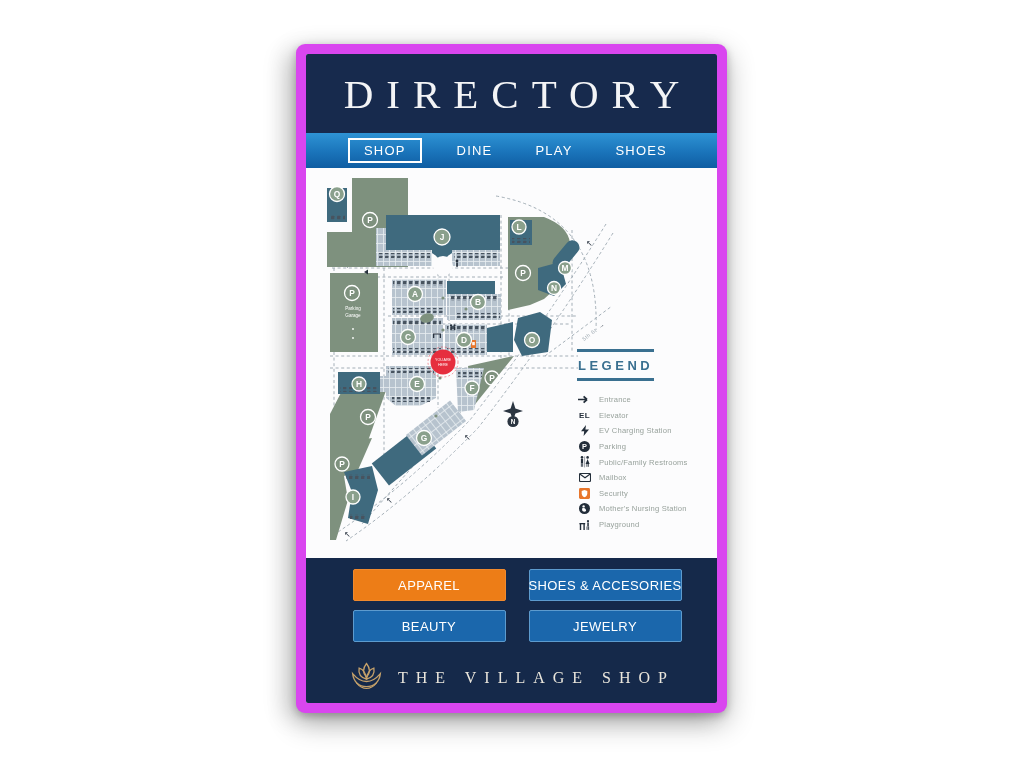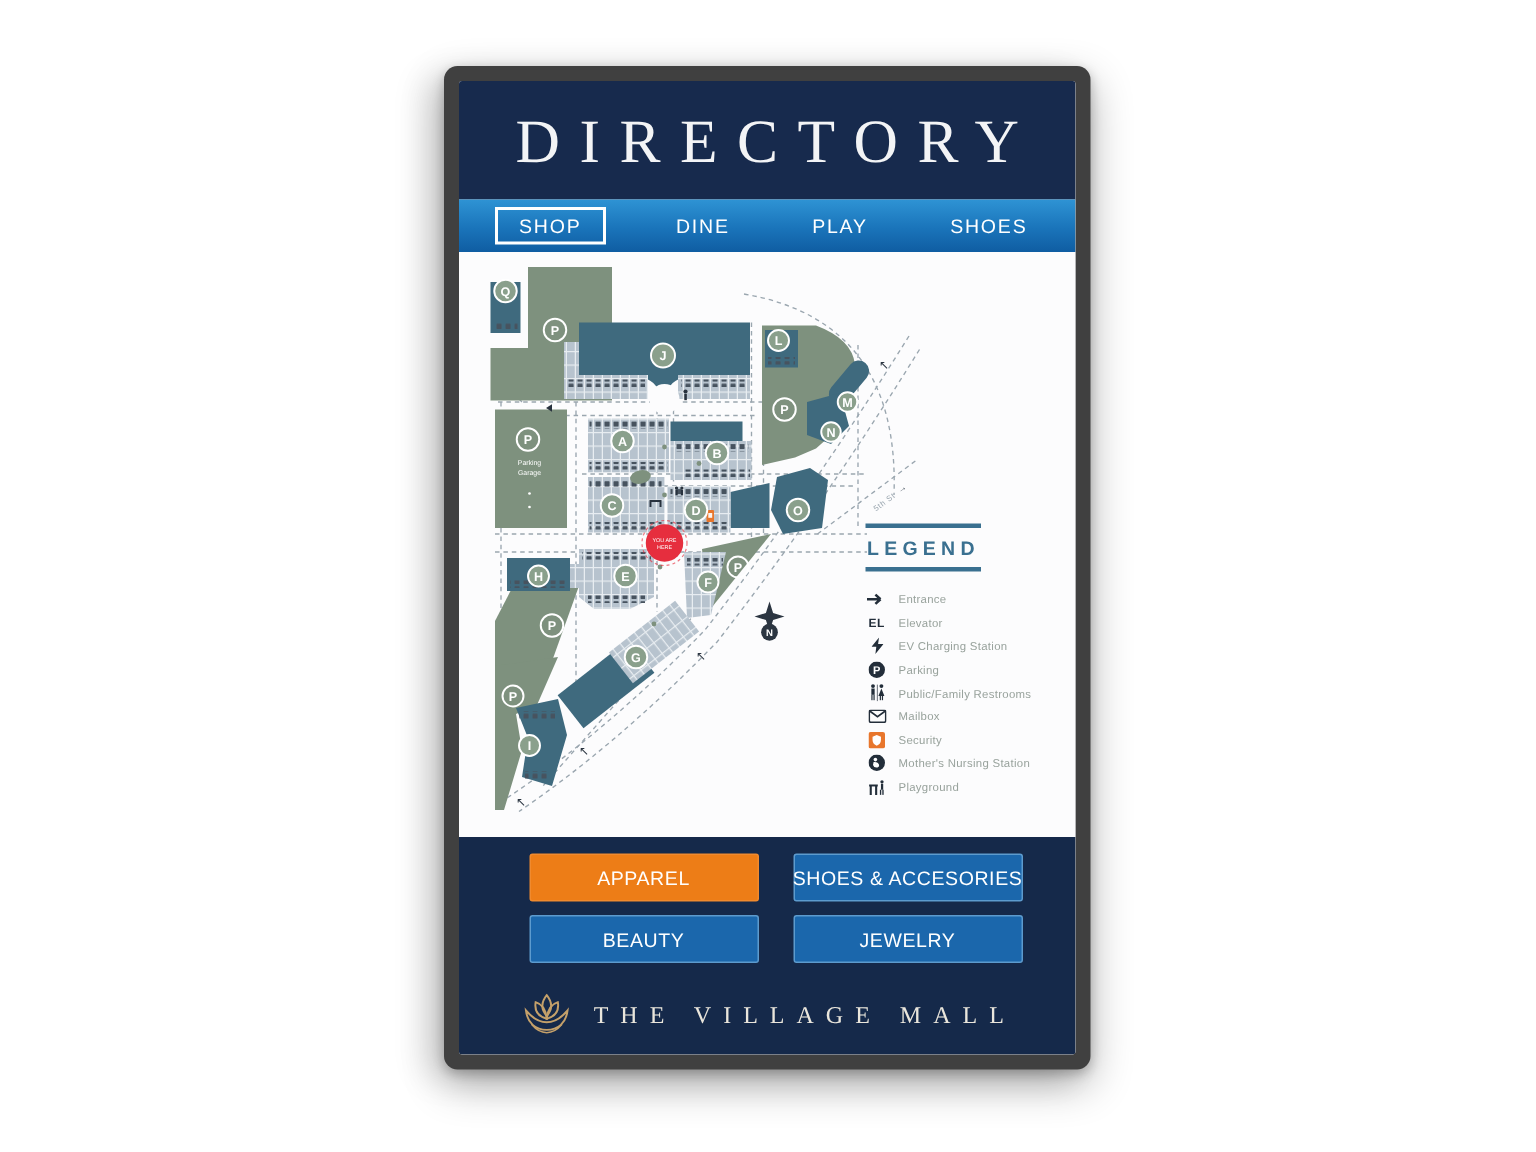--- a/index.html
+++ b/index.html
@@ -1,39 +1,39 @@
 <!DOCTYPE html>
 <html><head>
 <meta charset="utf-8">
 <style>
   * { margin:0; padding:0; box-sizing:border-box; }
   html,body { width:1024px; height:768px; background:#ffffff; font-family:"Liberation Sans",sans-serif; overflow:hidden; }
   .stage { position:relative; width:1024px; height:768px; background:#ffffff; }
 
   .kiosk-frame {
     position:absolute; left:296px; top:44px; width:431px; height:669px;
-    background:#404040; border-radius:9px;
+    background:#d946ef; border-radius:9px;
     box-shadow:0 10px 28px rgba(0,0,0,.30), 0 3px 8px rgba(0,0,0,.22), -14px 6px 22px rgba(0,0,0,.10);
   }
   .screen {
     position:absolute; left:10px; top:10px; width:411px; height:649px;
     background:#fcfcfd; border-radius:2px; overflow:hidden; display:flex; flex-direction:column;
   }
 
   
   .header { height:79px; background:#172a4d; display:flex; align-items:center; justify-content:center; flex:none; }
   .header-title {
     font-family:"Liberation Serif",serif; font-weight:400; font-size:41px; color:#f3f4f6;
     letter-spacing:13px; padding-left:13px; white-space:nowrap;
   }
 
   
   .tabbar {
     height:35px; flex:none; background:linear-gradient(180deg,#2e93d4 0%, #1a74ba 55%, #0f5da2 100%);
-    display:flex; align-items:center; justify-content:space-between; padding:0 24px;
+    display:flex; align-items:center; justify-content:space-between; padding:0 42px;
   }
   .tab { color:#ffffff; font-size:13px; letter-spacing:1.2px; padding:5px 8px; cursor:pointer; }
   .tab.active { border:2px solid #ffffff; padding:3px 14px; }
 
   
   .map-area { height:390px; flex:none; position:relative; background:#fcfcfd; }
   .map-svg { position:absolute; left:0; top:0; width:411px; height:390px; }
 
   
   .legend { position:absolute; left:271px; top:181px; width:136px; }
@@ -398,19 +398,19 @@
         <div class="brand-row">
           <span>
             <svg width="37" height="37" viewBox="0 0 40 40" fill="none" stroke="#c4a06a" stroke-width="1.4">
               <path d="M20,7 C16,12 15.5,17 20,22 C24.5,17 24,12 20,7 Z"></path>
               <path d="M12,12 C11,18 13,22 20,24 C19.5,18 17,13.5 12,12 Z"></path>
               <path d="M28,12 C29,18 27,22 20,24 C20.5,18 23,13.5 28,12 Z"></path>
               <path d="M5,18 C6,27 12,32 20,32 C28,32 34,27 35,18 C30,24 25,26.5 20,26.5 C15,26.5 10,24 5,18 Z"></path>
               <path d="M9,28 Q14,34 20,34 Q26,34 31,28" stroke-width="1.1"></path>
             </svg>
           </span>
-          <span class="brand-name">THE VILLAGE MALL</span>
+          <span class="brand-name">THE VILLAGE SHOP</span>
         </div>
       </div>
 
     </div>
   </div>
 </div>
 
 </body></html>

